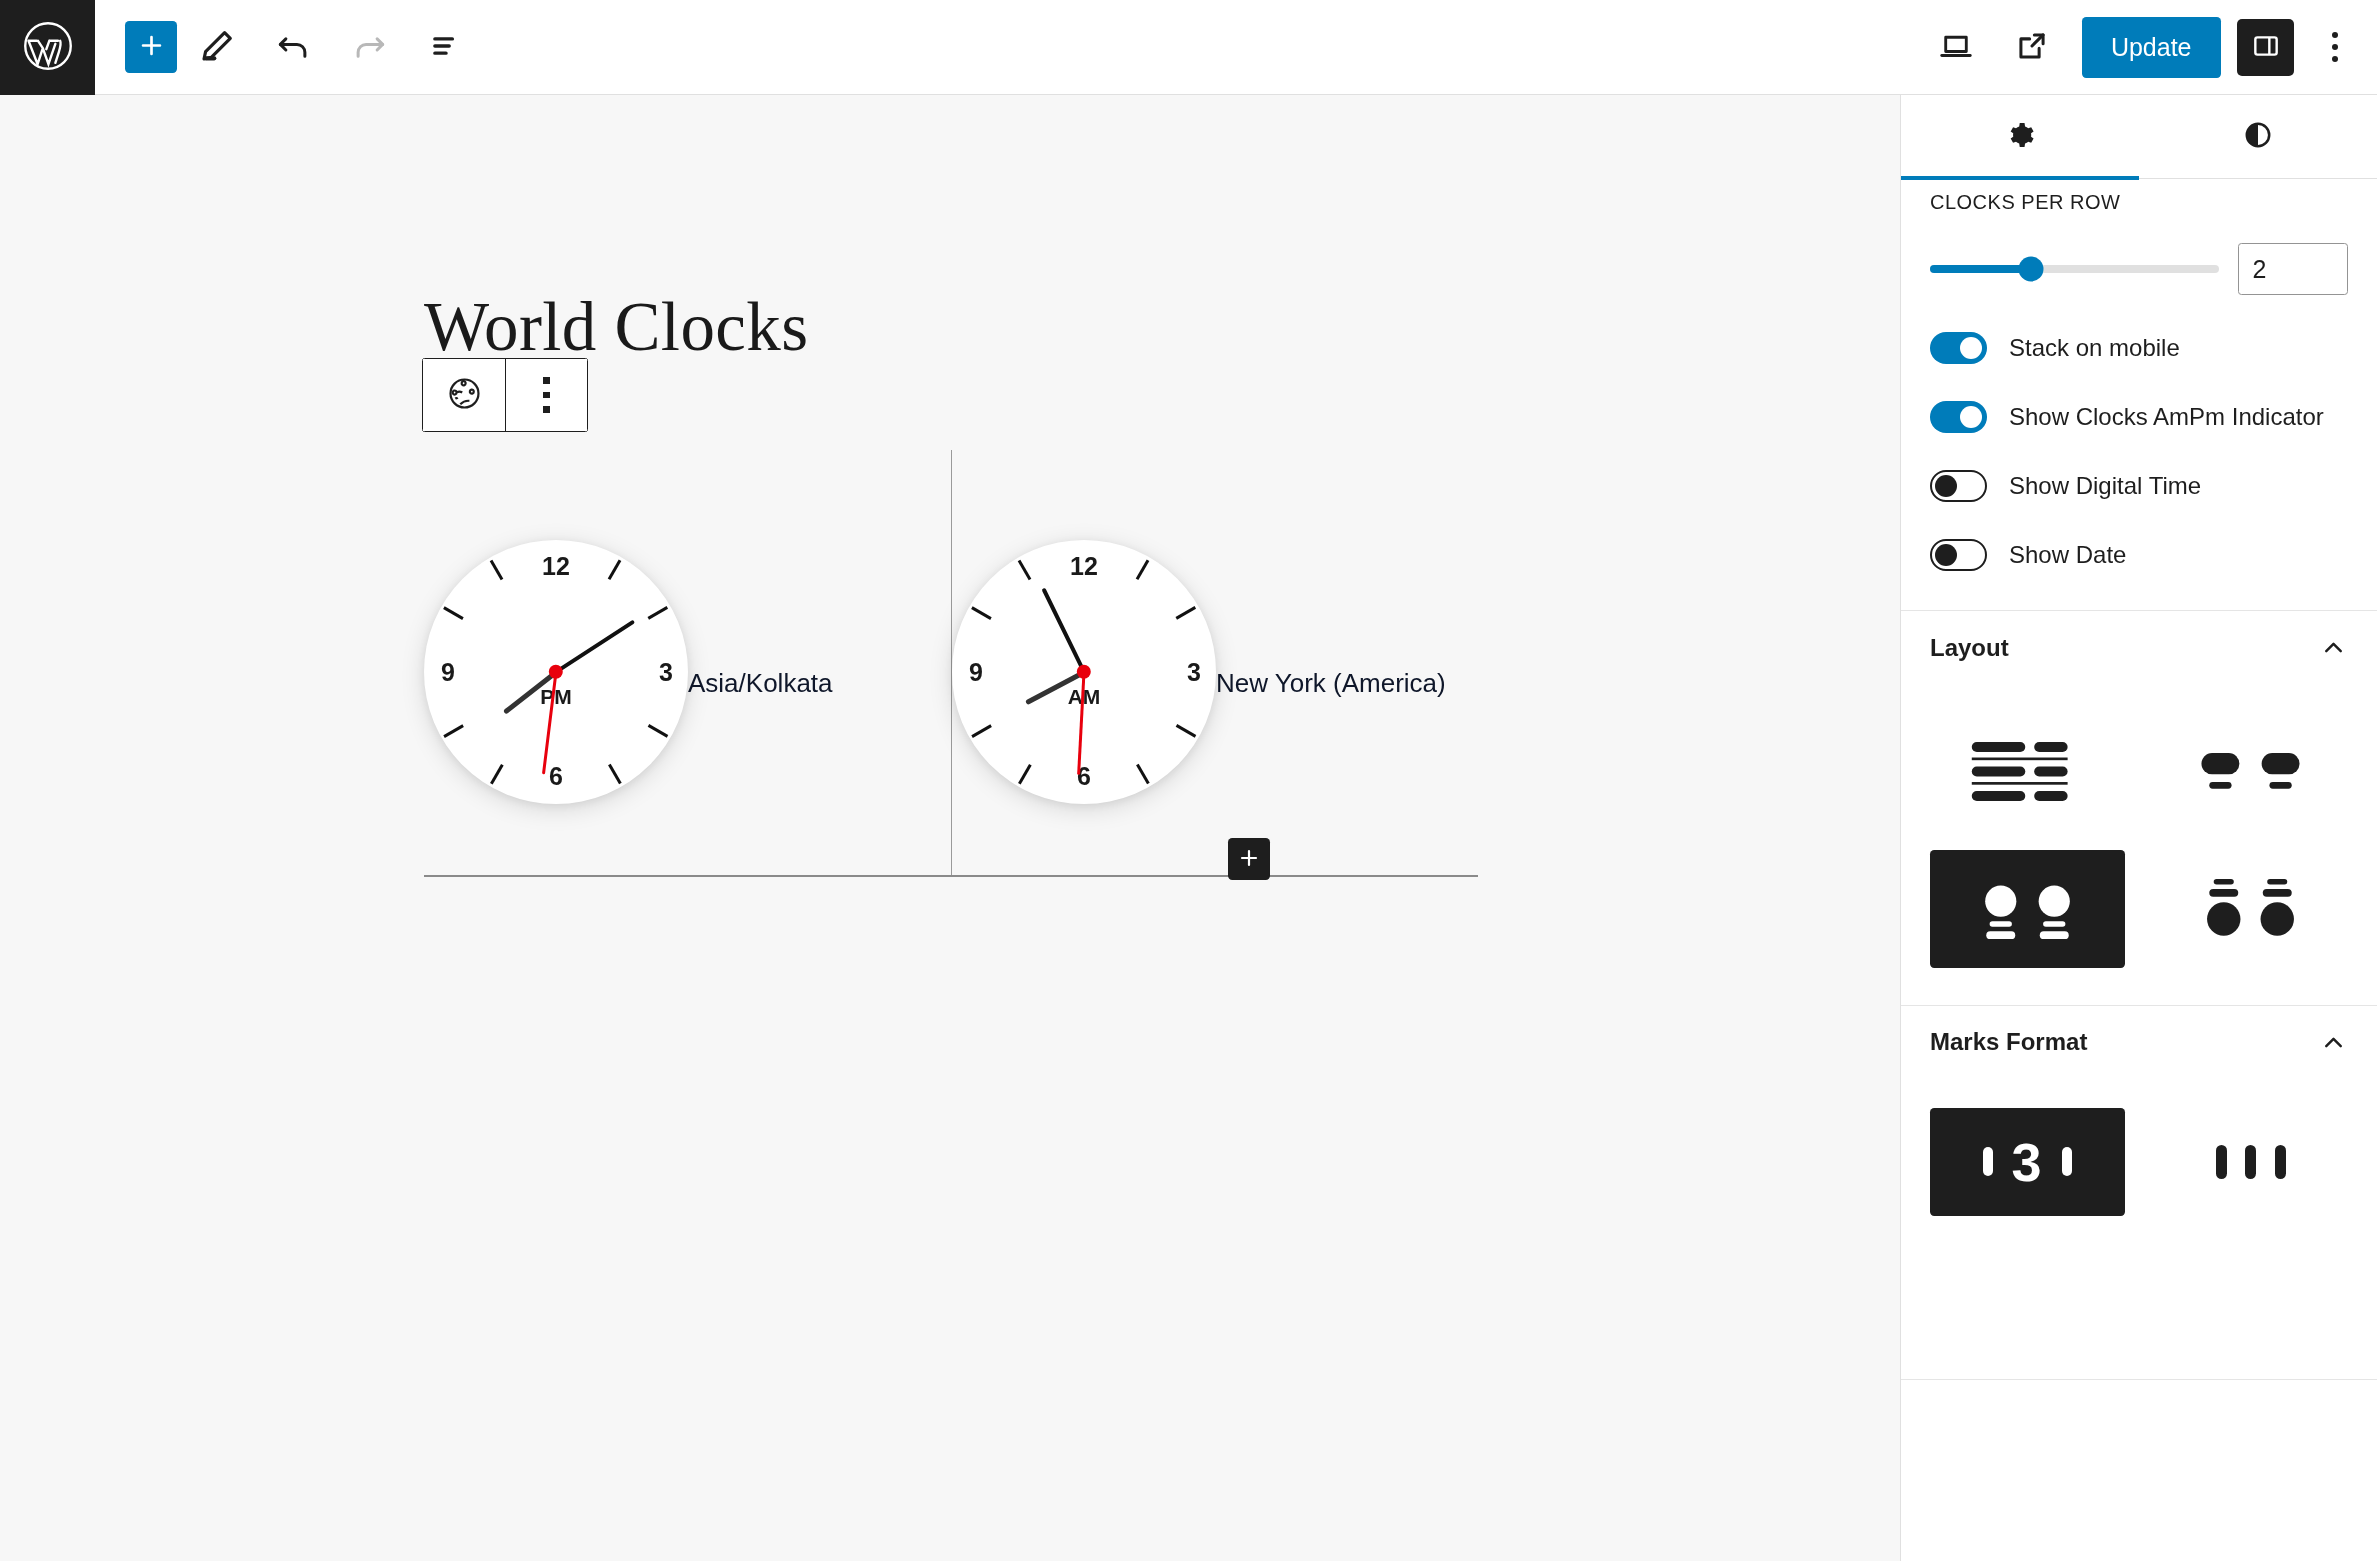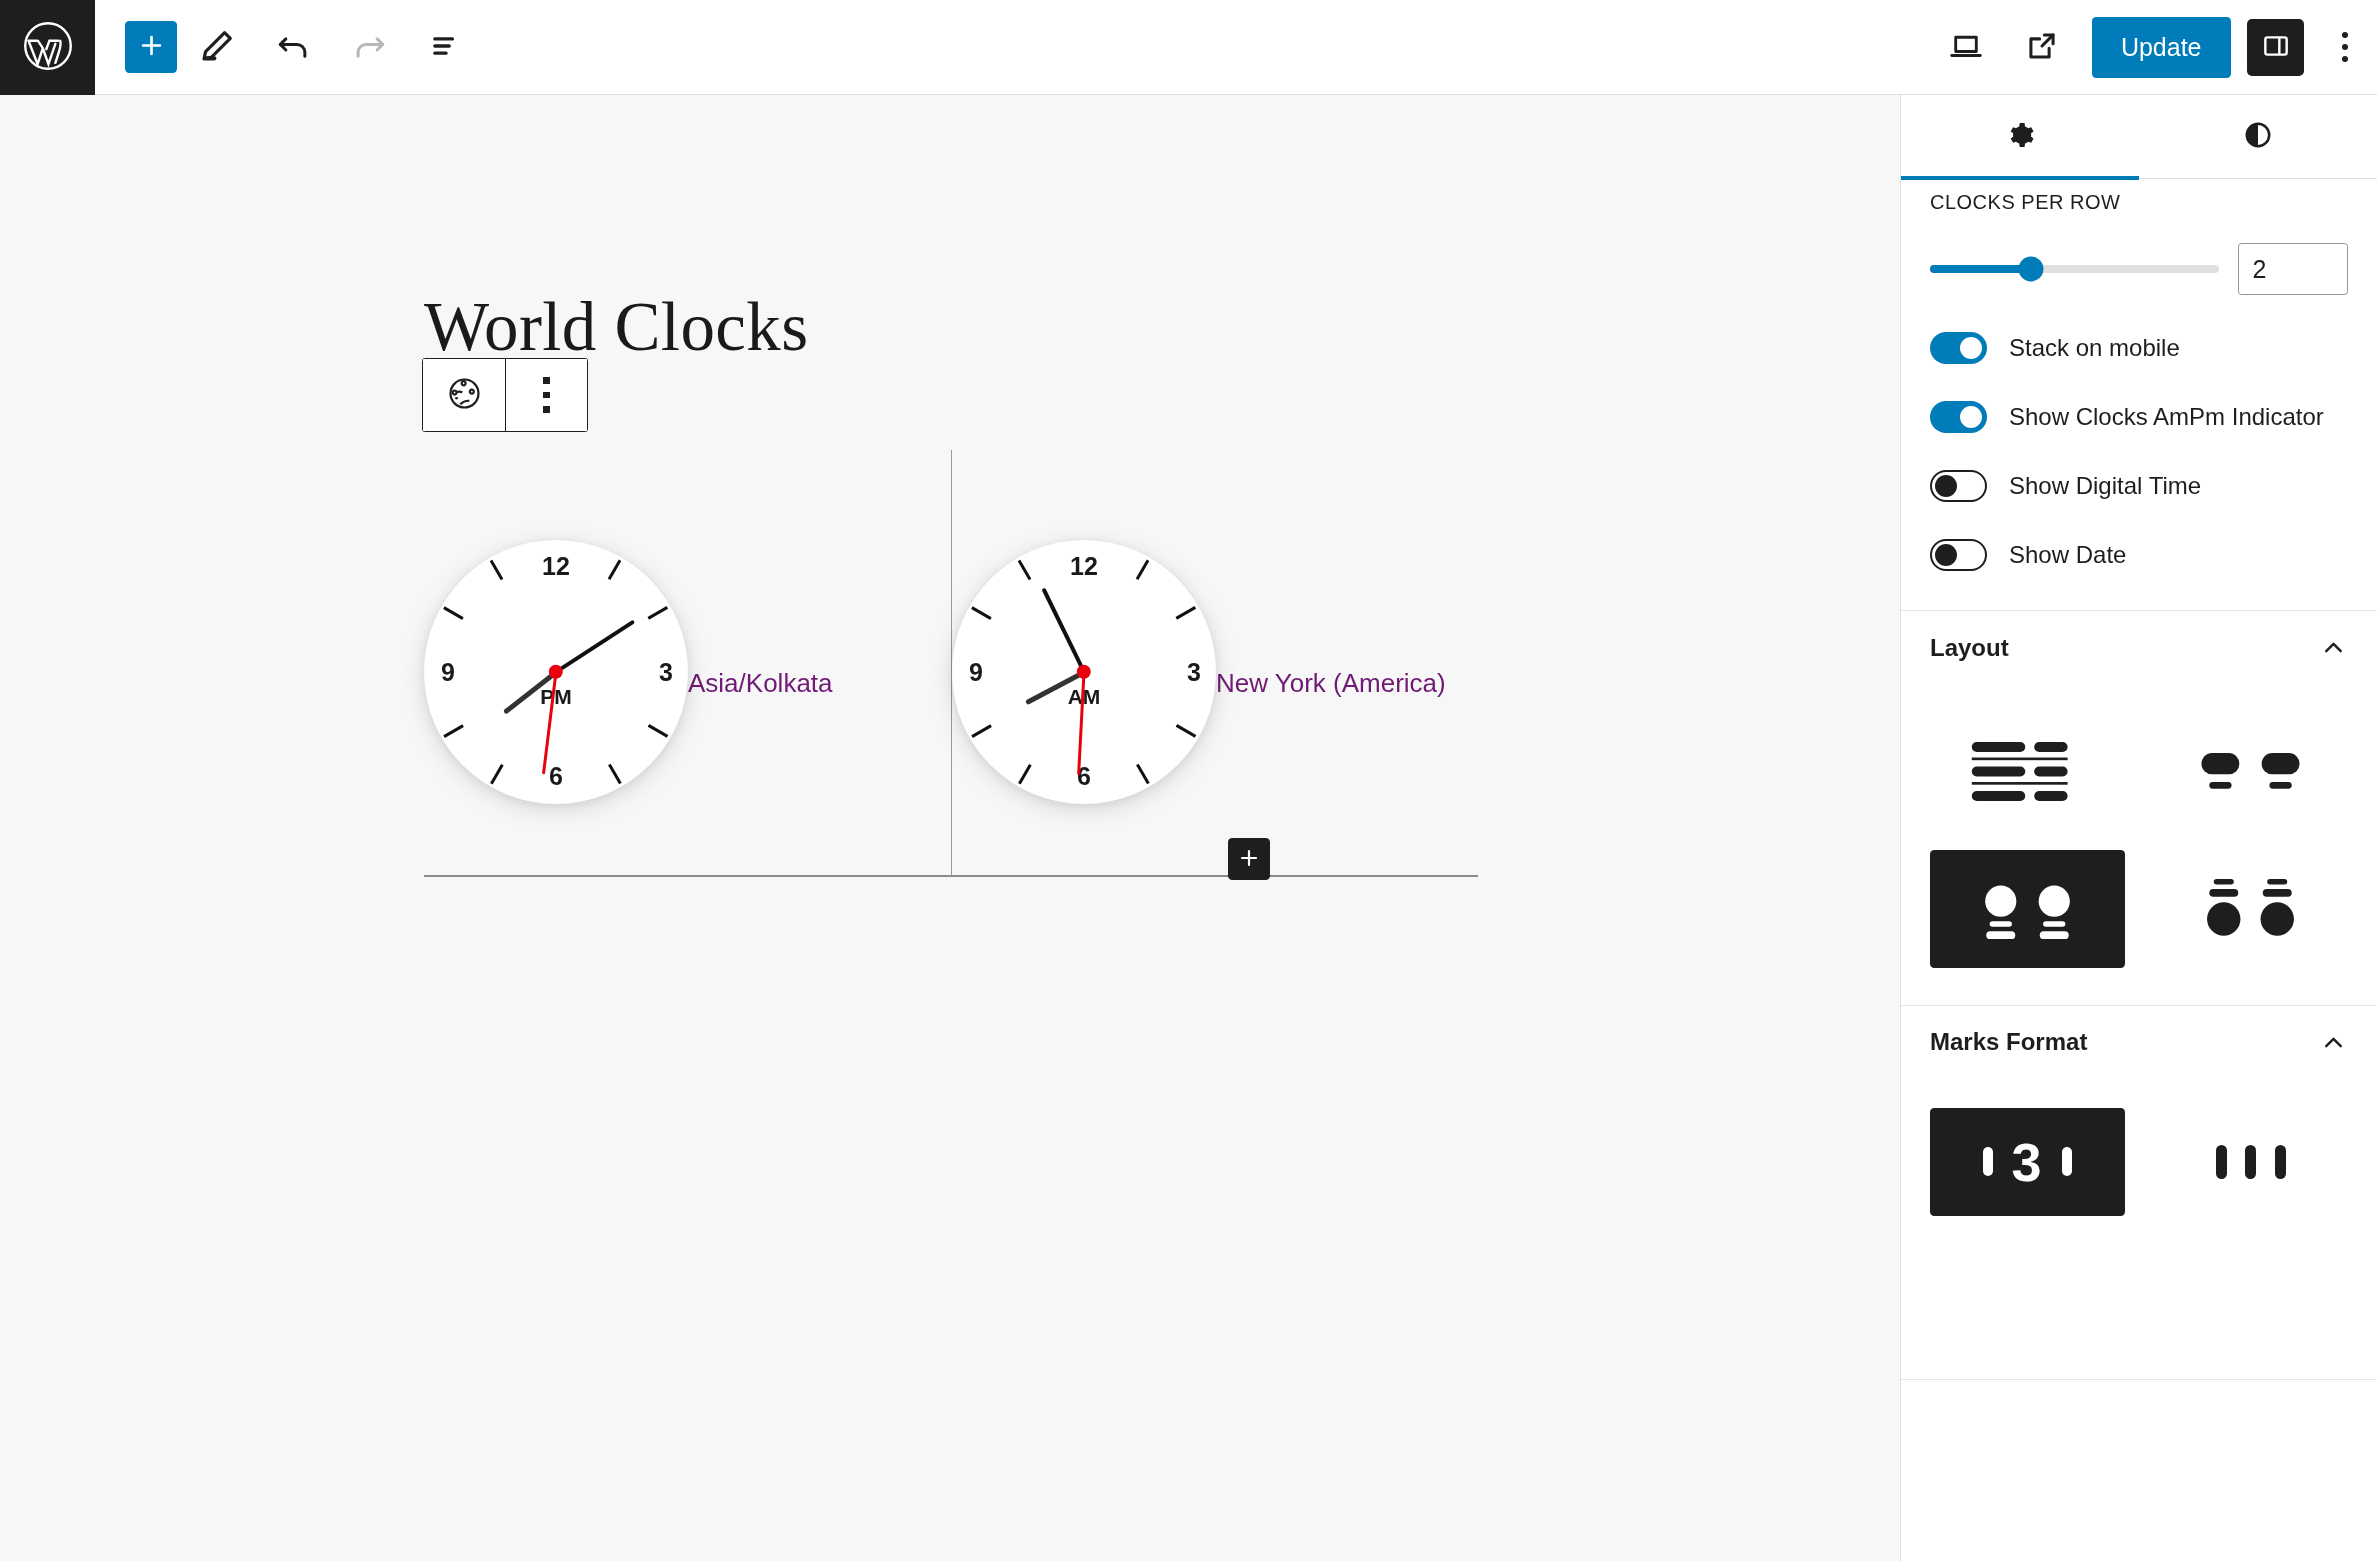--- a/index.html
+++ b/index.html
@@ -35,21 +35,21 @@
   }
   .tb-btn.primary-add {
     width: 52px; height: 52px; border-radius: 4.2px;
     background: #007cba;
   }
   .tb-btn.primary-add svg { stroke: #fff; }
   .tb-btn svg { width: 38px; height: 38px; }
 
   .tb-spacer { flex: 1 1 auto; }
 
-  .tb-right { display: flex; align-items: center; gap: 3px; padding-right: 7px; }
+  .tb-right { display: flex; align-items: center; gap: 3px; padding-right: 17px; }
   .update-btn {
     background: #007cba; color: #fff;
     border: none; border-radius: 4.2px;
     font-size: 25px; font-family: "Liberation Sans", sans-serif;
     padding: 0 29px; height: 61px;
     cursor: pointer; line-height: 61px;
     margin: 0 13.5px 0 10px;
   }
   .settings-toggle {
     width: 57px; height: 57px;
@@ -171,21 +171,21 @@
     width: 14.4px; height: 14.4px; border-radius: 50%;
     background: #111;
     transform: translate(-50%, -50%);
     z-index: 6;
   }
   .pivot.red { background: #e8000d; }
   .clock-label {
     margin-top: 24px;
     font-family: "Liberation Sans", sans-serif;
     font-size: 26px;
-    color: #701a75;
+    color: #0f172a;
   }
   .add-block-btn {
     position: absolute;
     left: 1228px; top: 743px;
     width: 42px; height: 42px;
     background: #1e1e1e; border-radius: 4.2px;
     display: flex; align-items: center; justify-content: center;
     cursor: pointer; z-index: 15;
   }
   .add-block-btn svg { width: 24px; height: 24px; }

